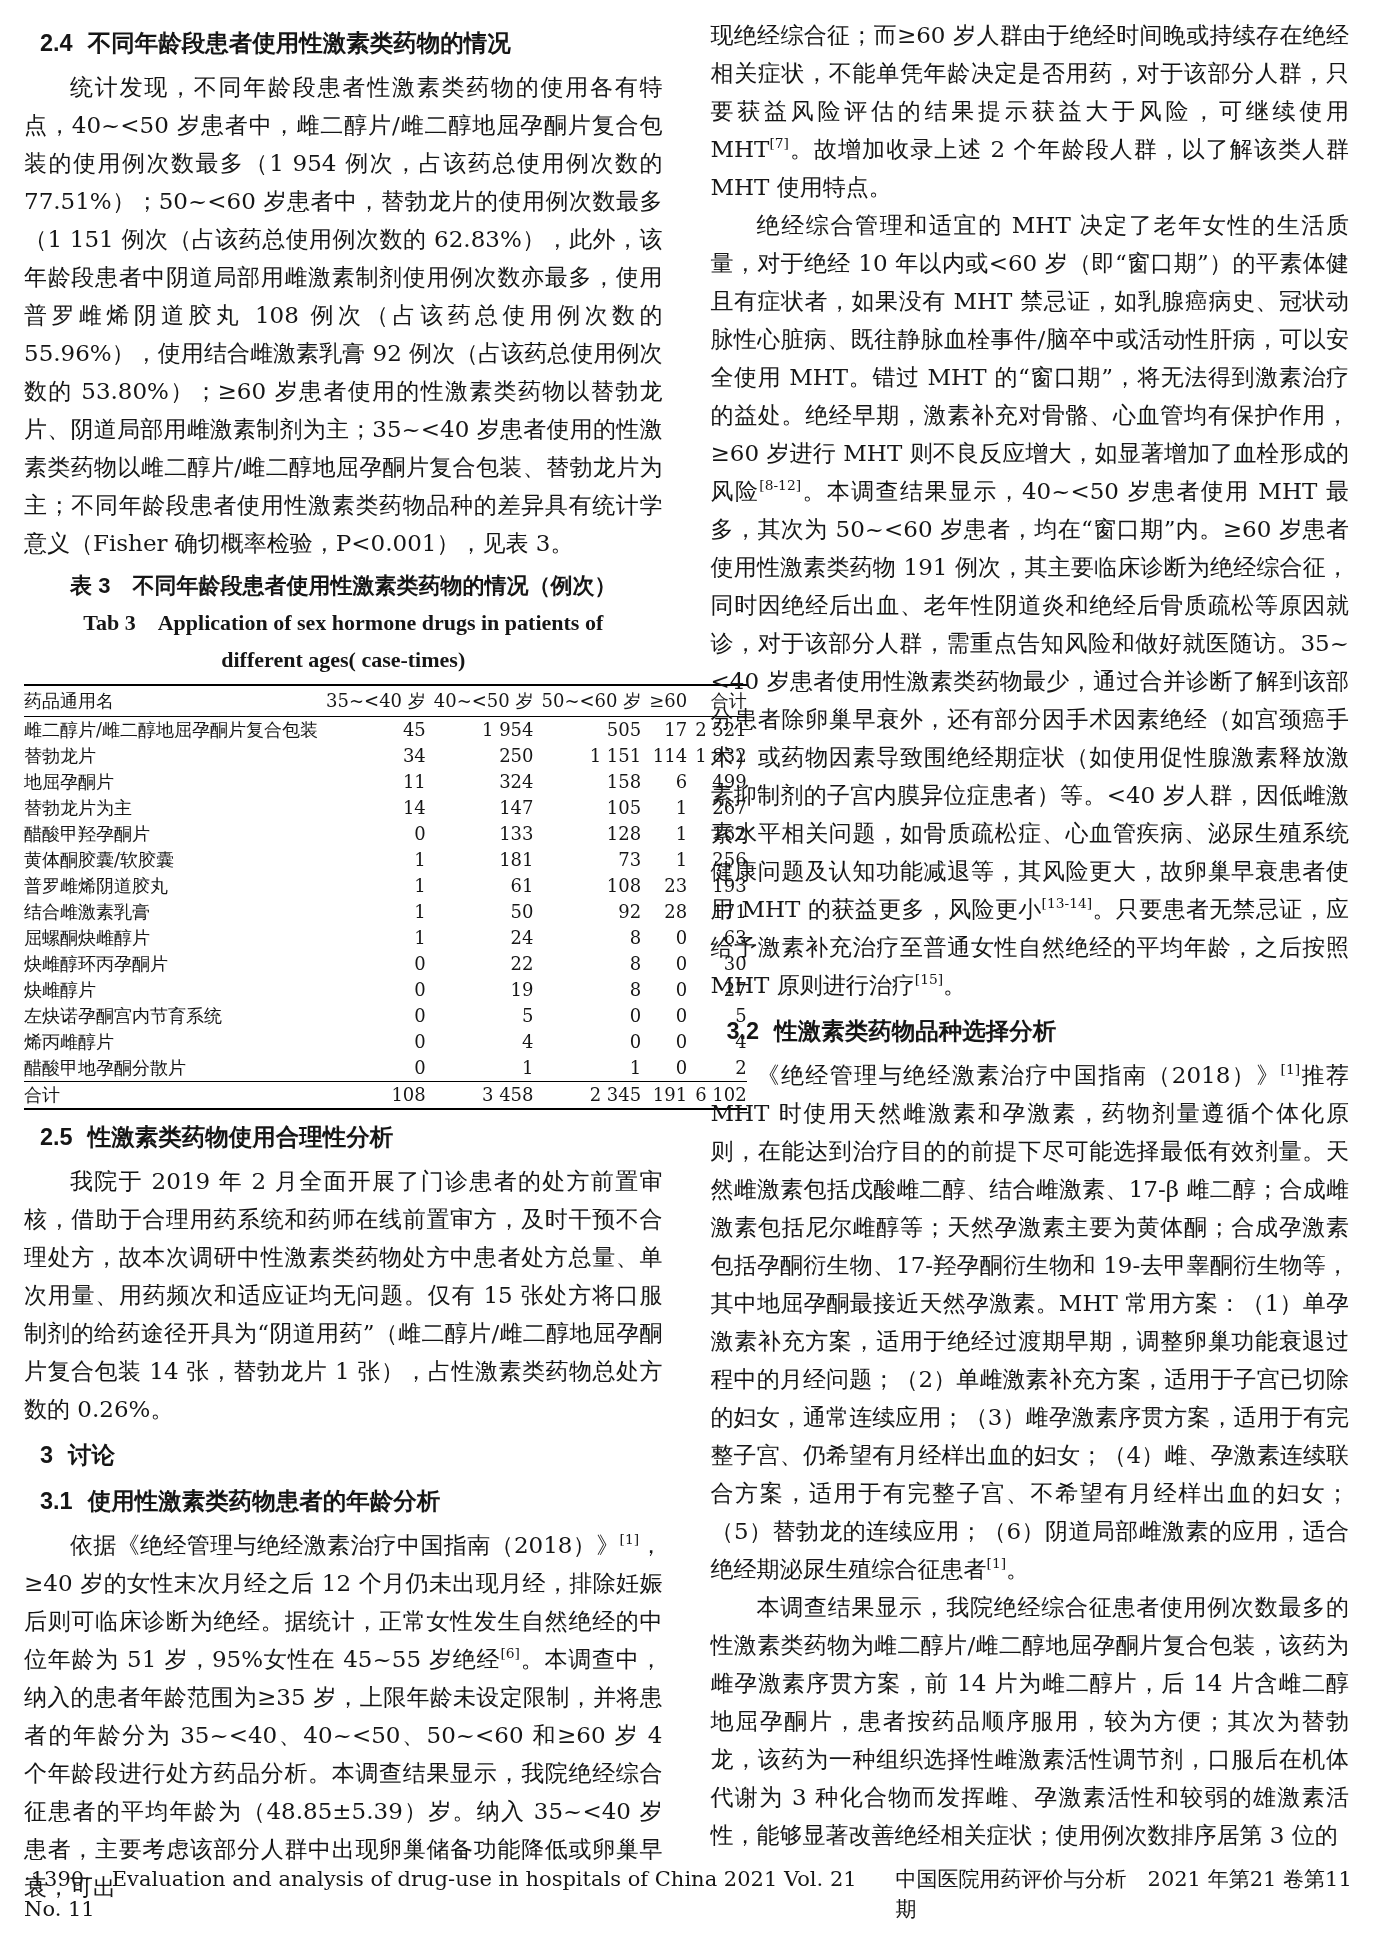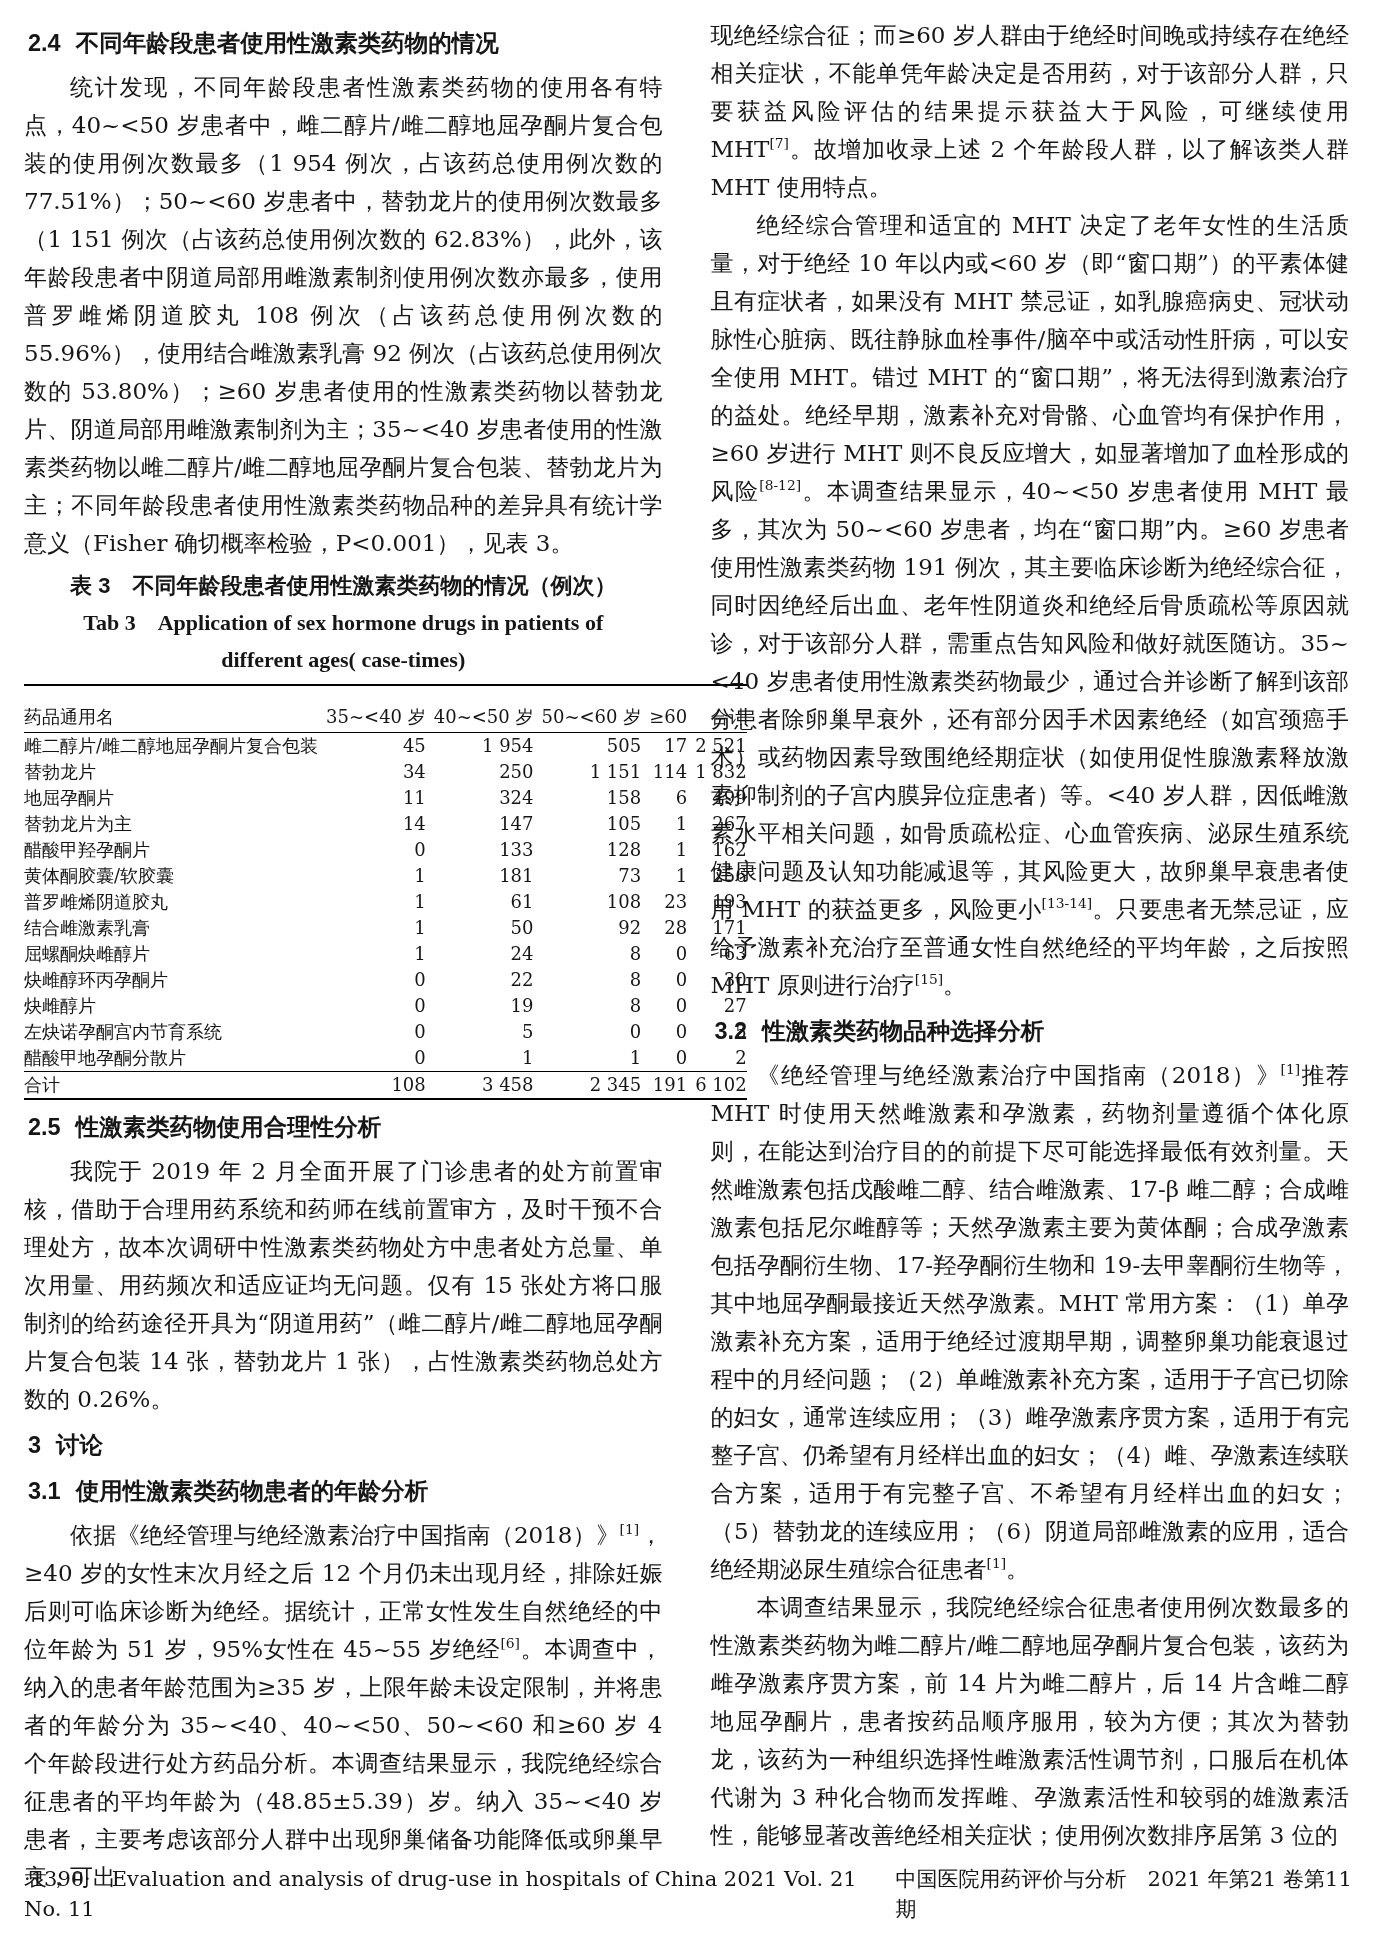--- a/index.html
+++ b/index.html
@@ -8,42 +8,42 @@
     position:relative;overflow:hidden;
     font-family:"DejaVu Serif","Liberation Serif",serif;
   }
   .cols{display:flex;gap:48px;padding:16px 26px 0 24px;}
   .col{flex:1;min-width:0;font-size:23px;line-height:38px;text-align:justify;}
   p{margin:0;text-indent:2em;}
   p.noindent{text-indent:0;}
   .sec-h{
     font-family:"Liberation Sans","DejaVu Sans",sans-serif;
     font-size:23.5px;font-weight:bold;line-height:38px;
-    margin:8px 4px 6px;text-align:left;text-indent:0;
+    margin:8px 16px 6px;text-align:left;text-indent:0;
   }
   .sec-h .no{margin-right:15px;}
   .tbl-title-zh{
     font-family:"Liberation Sans","DejaVu Sans",sans-serif;
     font-weight:bold;font-size:22px;line-height:37px;text-align:center;margin-top:5px;
   }
   .tbl-title-en{
     font-family:"Liberation Serif","DejaVu Serif",serif;
     font-weight:bold;font-size:22px;line-height:37px;text-align:center;
   }
   table.drug{
     width:100%;border-collapse:collapse;table-layout:auto;
     border-top:2.5px solid #000;border-bottom:2.5px solid #000;
     font-size:18px;margin:6px 0 2px;
   }
   table.drug th,table.drug td{
     font-weight:normal;padding:0;line-height:26px;white-space:nowrap;
   }
   table.drug .name{text-align:left;width:100%;}
   table.drug .num{text-align:right;padding-left:8px;}
-  table.drug thead th{border-bottom:1.5px solid #000;padding-top:18px;padding-bottom:2px;}
+  table.drug thead th{border-bottom:1.5px solid #000;padding-top:2px;padding-bottom:2px;}
   table.drug tr.total td{border-top:1.5px solid #000;}
   sup{font-size:0.6em;line-height:0;}
   .footer{
     position:absolute;left:24px;right:16px;bottom:16px;
     display:flex;justify-content:space-between;align-items:baseline;
     font-size:21px;line-height:30px;
   }
   .footer .zh{font-family:"DejaVu Serif","Liberation Serif",serif;}
 </style>
 </head>
@@ -161,20 +161,28 @@
           <td class="num">0</td>
           <td class="num">27</td>
         </tr>
         <tr>
           <td class="name">左炔诺孕酮宫内节育系统</td>
           <td class="num">0</td>
           <td class="num">5</td>
           <td class="num">0</td>
           <td class="num">0</td>
           <td class="num">5</td>
+        </tr>
+        <tr>
+          <td class="name">烯丙雌醇片</td>
+          <td class="num">0</td>
+          <td class="num">4</td>
+          <td class="num">0</td>
+          <td class="num">0</td>
+          <td class="num">4</td>
         </tr>
         <tr>
           <td class="name">醋酸甲地孕酮分散片</td>
           <td class="num">0</td>
           <td class="num">1</td>
           <td class="num">1</td>
           <td class="num">0</td>
           <td class="num">2</td>
         </tr>
         <tr class="total">

